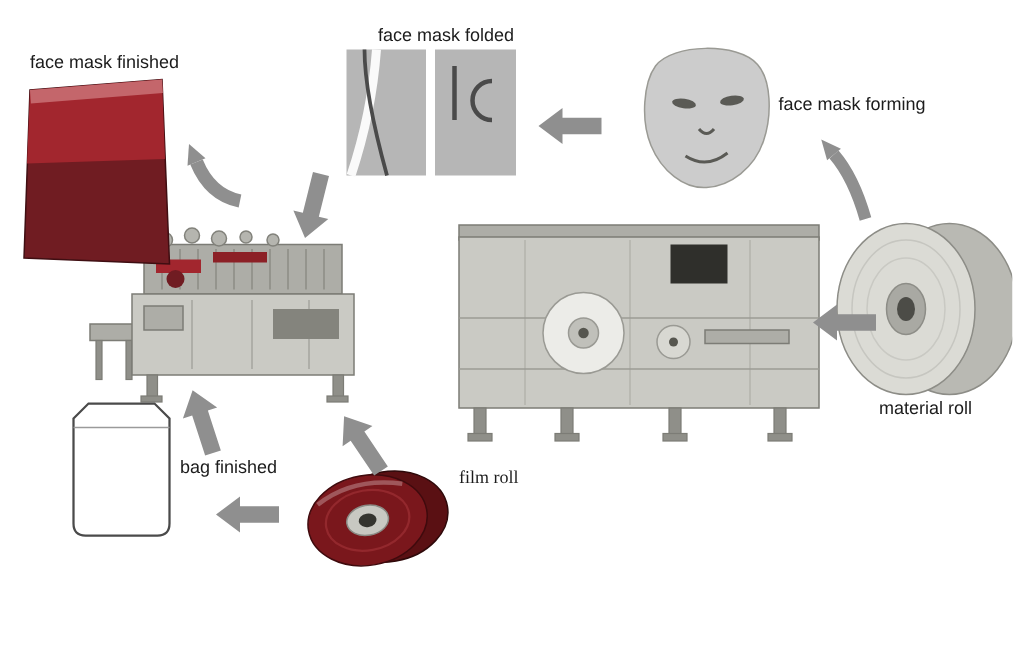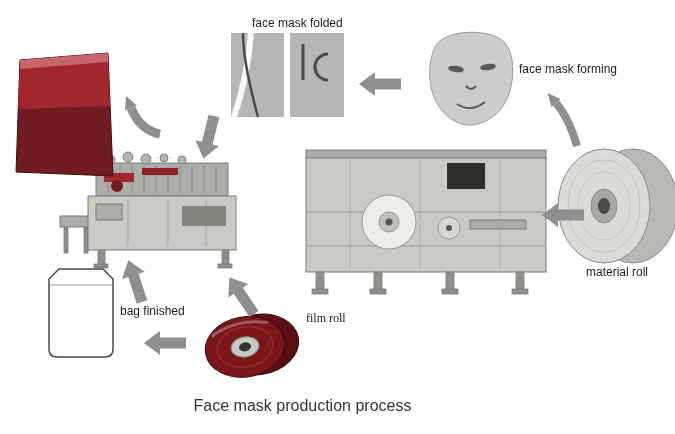--- a/index.html
+++ b/index.html
@@ -165,20 +165,20 @@
       <path d="M0,-5.5 L-26,-5.5 L-26,-12 L-42,0 L-26,12 L-26,5.5 L0,5.5 Z" transform="translate(584,215)" class="arrow"></path>
 
       <path d="M-5.5,0 L-5.5,-28 L-12,-28 L0,-44 L12,-28 L5.5,-28 L5.5,0 Z" transform="translate(142,302) rotate(-18)" class="arrow"></path>
 
       <path d="M0,-5.5 L-26,-5.5 L-26,-12 L-42,0 L-26,12 L-26,5.5 L0,5.5 Z" transform="translate(186,343)" class="arrow"></path>
 
       <path d="M-5.5,0 L-5.5,-28 L-12,-28 L0,-44 L12,-28 L5.5,-28 L5.5,0 Z" transform="translate(254,314) rotate(-34)" class="arrow"></path>
     </g>
   </svg>
 
+  <div class="label" style="left:20px; top:34px;">face mask finished</div>
   <div class="label" style="left:519px; top:62px;">face mask forming</div>
   <div class="label" style="left:252px; top:16px;">face mask folded</div>
   <div class="label" style="left:586px; top:265px;">material roll</div>
   <div class="label" style="left:306px; top:311px;font-family:Liberation Serif, serif;">film roll</div>
   <div class="label" style="left:120px; top:304px;">bag finished</div>
 
-  <div class="title" style="left:130px; top:397px; width:345px;">Face mask production process</div>
 </div>
 
 </body></html>

